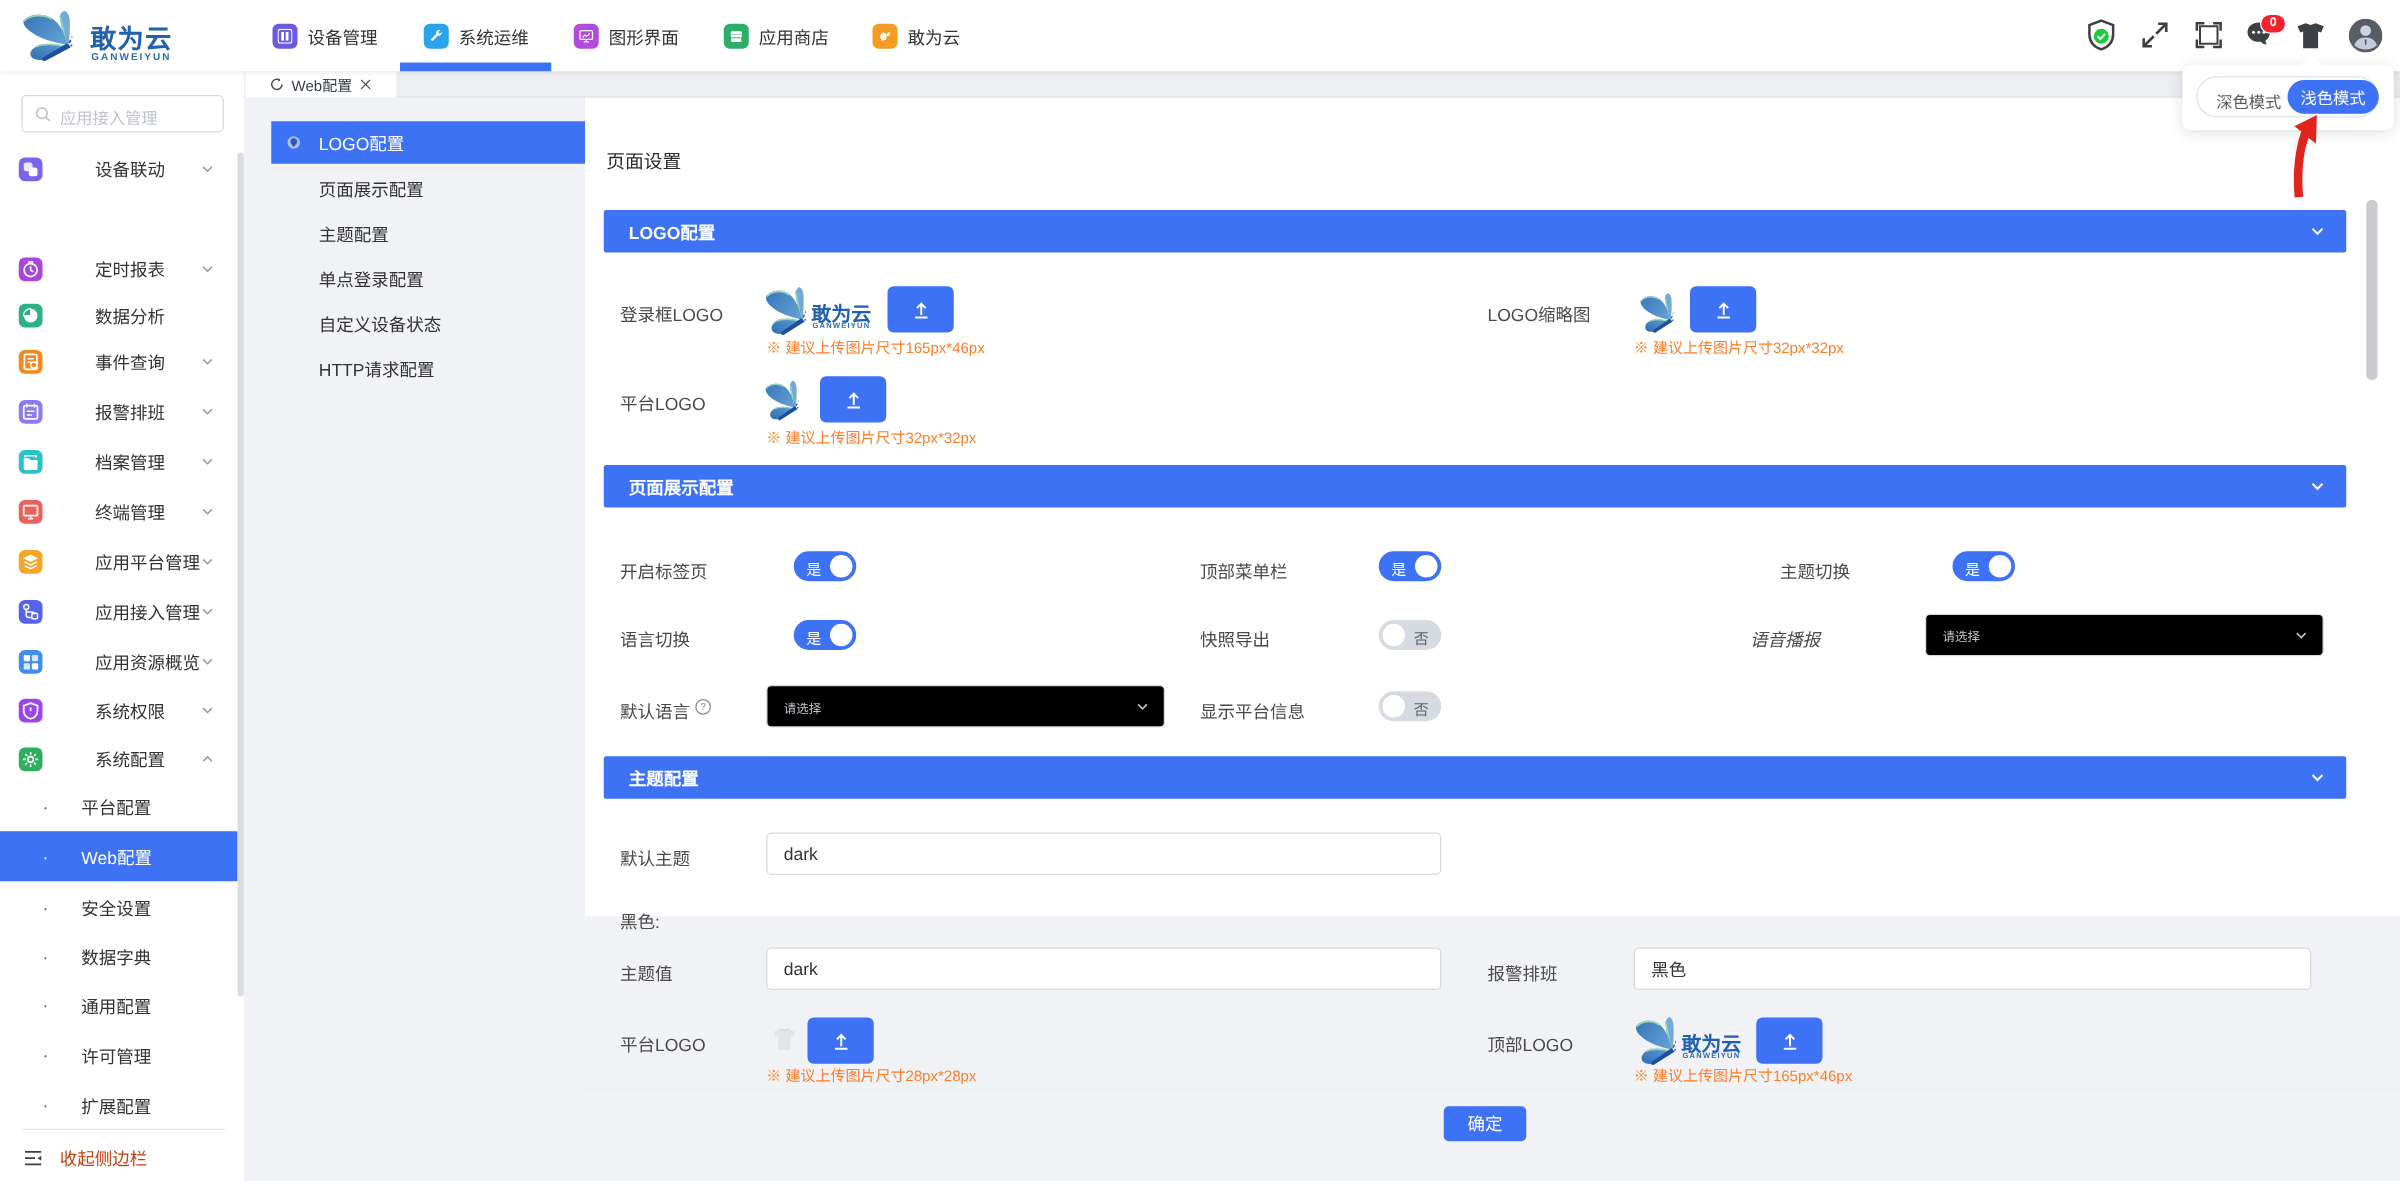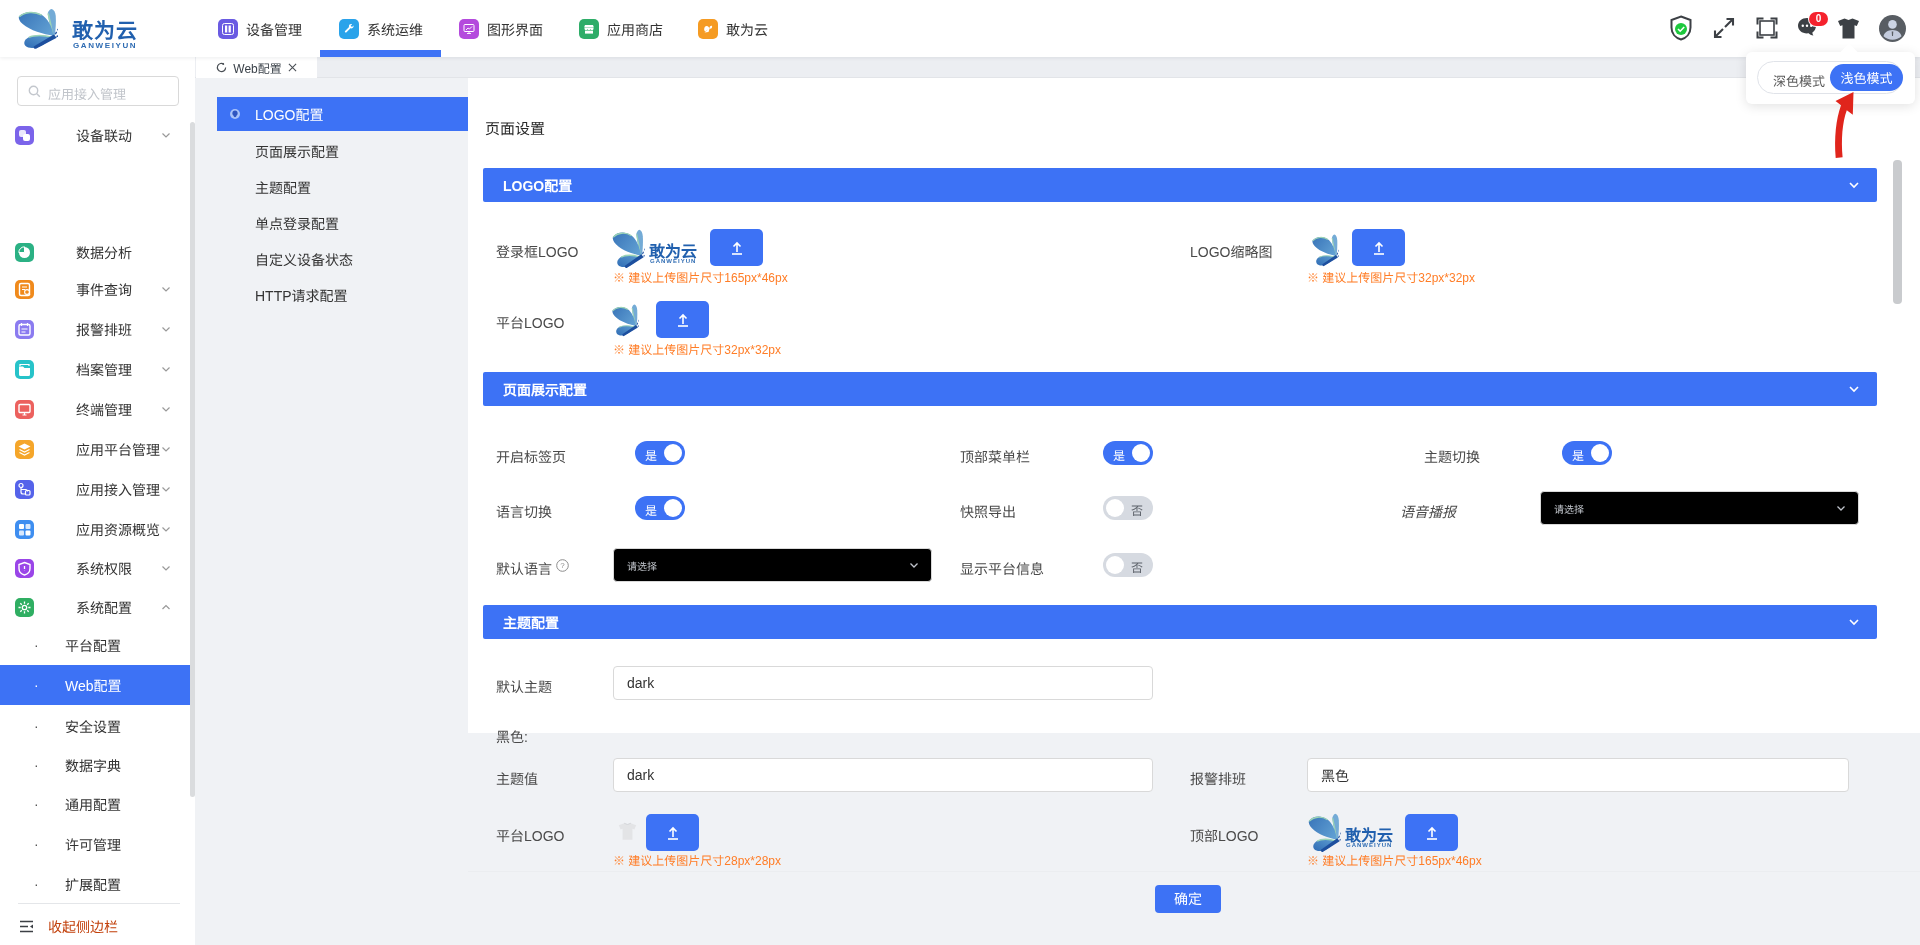--- a/index.html
+++ b/index.html
@@ -205,20 +205,30 @@
     <div class="lmenu" style="top:58px;">
         <span class="ic" style="background:#7b64ea;"><svg width="19" height="19" viewBox="0 0 19 19">
             <rect x="4" y="4" width="7" height="7" rx="2" fill="#fff" opacity=".85"></rect>
             <rect x="8" y="8" width="7" height="7" rx="2" fill="#fff"></rect>
           </svg></span>
         <span class="tx">设备联动</span>
         <svg class="ch" viewBox="0 0 12 12">
           <path d="m2.5 4.5 3.5 3.5 3.5-3.5" stroke="#999" fill="none" stroke-width="1.2"></path>
         </svg>
       </div>
+    <div class="lmenu" style="top:138px;">
+        <span class="ic" style="background:#ab43dd;"><svg width="19" height="19" viewBox="0 0 19 19">
+            <circle cx="9.5" cy="10" r="5.2" fill="none" stroke="#fff" stroke-width="1.4"></circle>
+            <path d="M9.5 7v3.2l2.2 1.3M7.5 3.5h4" stroke="#fff" stroke-width="1.3" fill="none"></path>
+          </svg></span>
+        <span class="tx">定时报表</span>
+        <svg class="ch" viewBox="0 0 12 12">
+          <path d="m2.5 4.5 3.5 3.5 3.5-3.5" stroke="#999" fill="none" stroke-width="1.2"></path>
+        </svg>
+      </div>
     <div class="lmenu" style="top:175px;">
         <span class="ic" style="background:#2bb184;"><svg width="19" height="19" viewBox="0 0 19 19">
             <circle cx="9.5" cy="9.5" r="5.5" fill="#fff"></circle>
             <path d="M9.5 9.5V3.8A5.7 5.7 0 0 0 3.8 9.5z" fill="#2bb184" stroke="#fff" stroke-width="1"></path>
           </svg></span>
         <span class="tx">数据分析</span>
       </div>
     <div class="lmenu" style="top:212px;">
         <span class="ic" style="background:#f08a1c;"><svg width="19" height="19" viewBox="0 0 19 19">
             <rect x="4.5" y="3.5" width="10" height="12" rx="1.5" fill="none" stroke="#fff" stroke-width="1.4"></rect>

